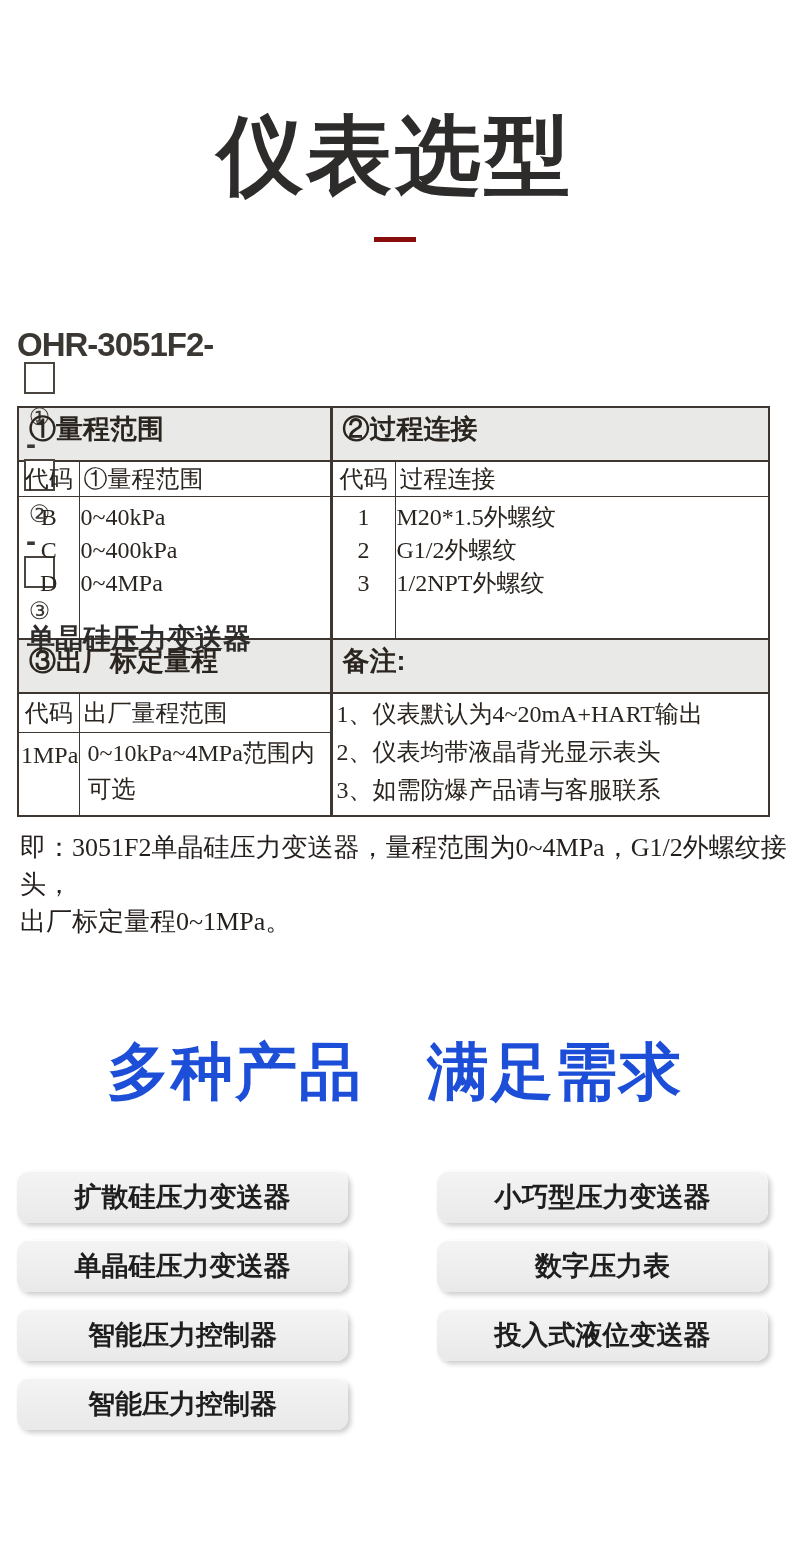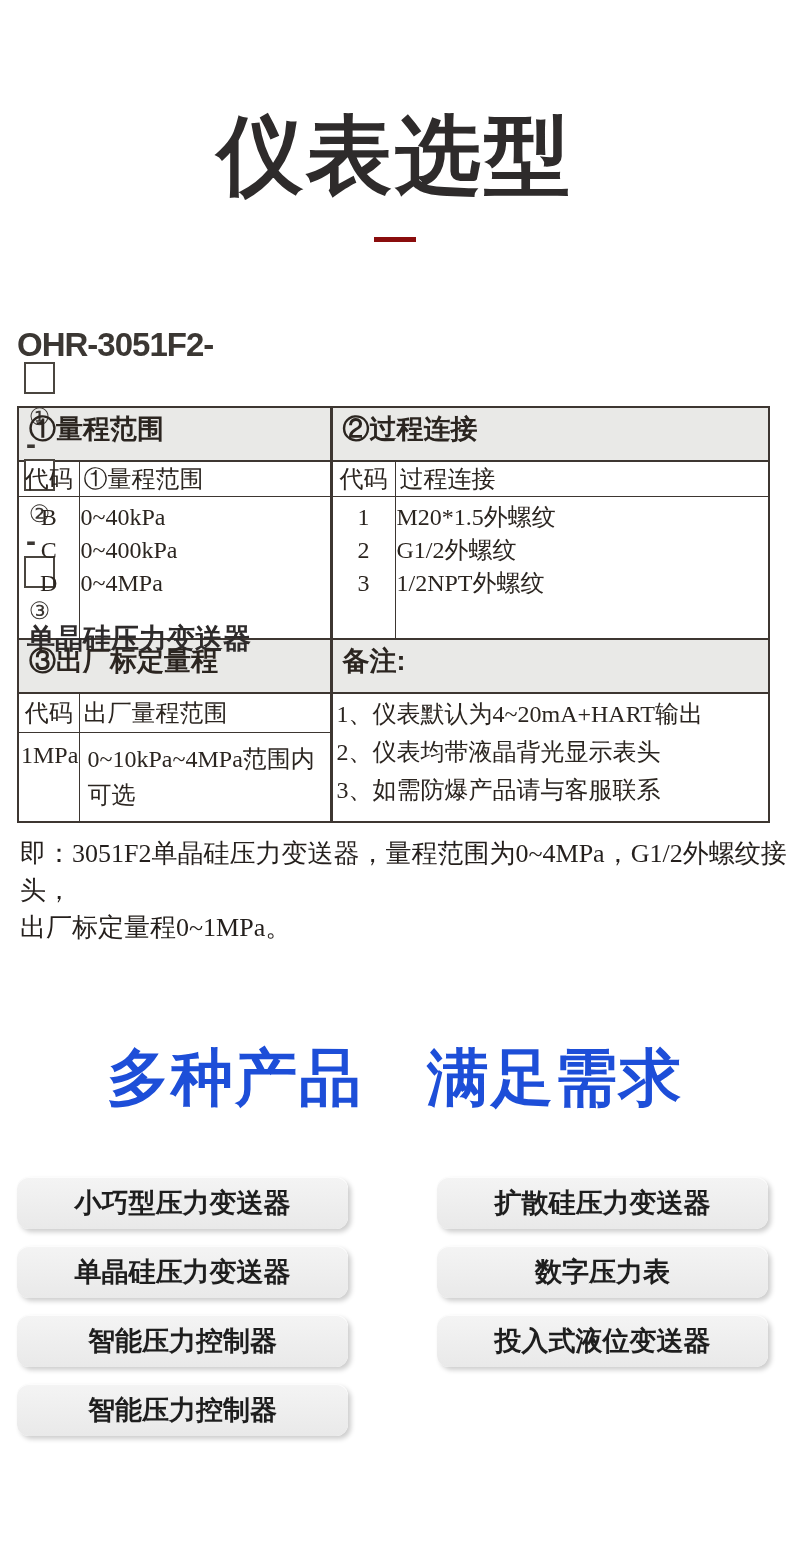--- a/index.html
+++ b/index.html
@@ -36,21 +36,21 @@
   tr.data-row td{vertical-align:top;font-family:"Liberation Serif",serif;font-size:24px;
                  height:136px;padding-top:4px;}
   tr.data-row td div{line-height:33px;}
   tr.data-row td.val-col div{padding-left:0;}
   tr.sub-hdr2 td{font-family:"Liberation Serif",serif;font-size:24px;height:36px;padding:1px 4px;}
   td.remarks-cell{vertical-align:top;font-family:"Liberation Serif",serif;font-size:24px;
                   padding:5px 2px 4px 8px;}
   td.remarks-cell div{line-height:38px;white-space:nowrap;}
   tr.last-row td{vertical-align:top;font-family:"Liberation Serif",serif;font-size:24px;
                  height:78px;line-height:36px;}
-  td.factory-range{padding:8px 4px 2px 8px;}
+  td.factory-range{padding:2px 4px 2px 8px;}
   td.mpa-code{text-align:left;padding:4px 0 0 2px;font-size:23px;}
 
   
   .example{margin:12px 0 0 20px;font-family:"Liberation Serif",serif;font-size:26px;
            color:#241f1c;line-height:37px;}
   .example .l1{font-weight:700;}
 
   
   .products-heading{margin:96px 0 0 0;text-align:center;font-size:62px;font-weight:900;
                     color:#1d4ed8;letter-spacing:2px;line-height:1.15;}
@@ -150,22 +150,22 @@
   </table>
 
   <div class="example">
     <div>即：3051F2单晶硅压力变送器，量程范围为0~4MPa，G1/2外螺纹接头，</div>
     <div>出厂标定量程0~1MPa。</div>
   </div>
 
   <div class="products-heading">多种产品　满足需求</div>
 
   <div class="btn-grid">
+    <div class="product-btn">扩散硅压力变送器</div>
     <div class="product-btn">小巧型压力变送器</div>
-    <div class="product-btn">扩散硅压力变送器</div>
     <div class="product-btn">单晶硅压力变送器</div>
     <div class="product-btn">数字压力表</div>
     <div class="product-btn">智能压力控制器</div>
     <div class="product-btn">投入式液位变送器</div>
     <div class="product-btn">智能压力控制器</div>
   </div>
 
 </div>
 
 </body></html>

